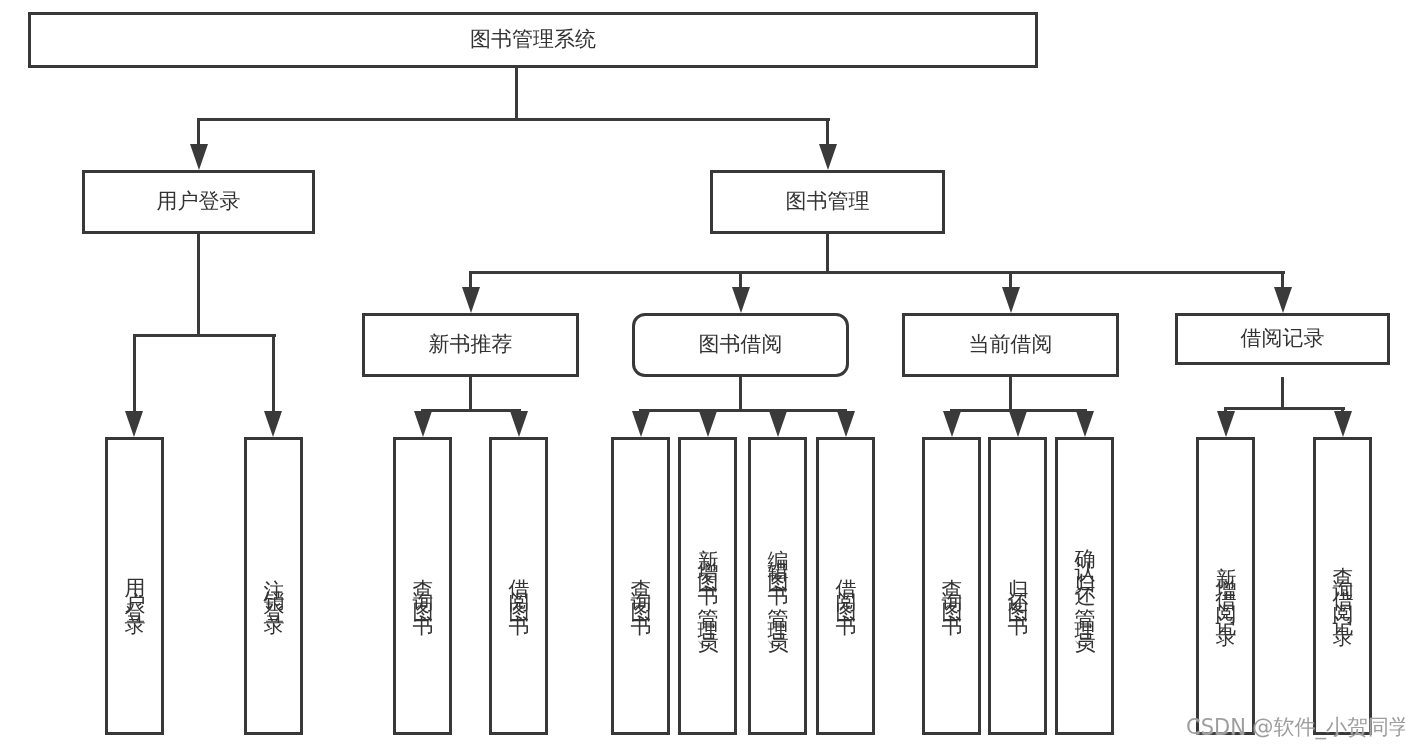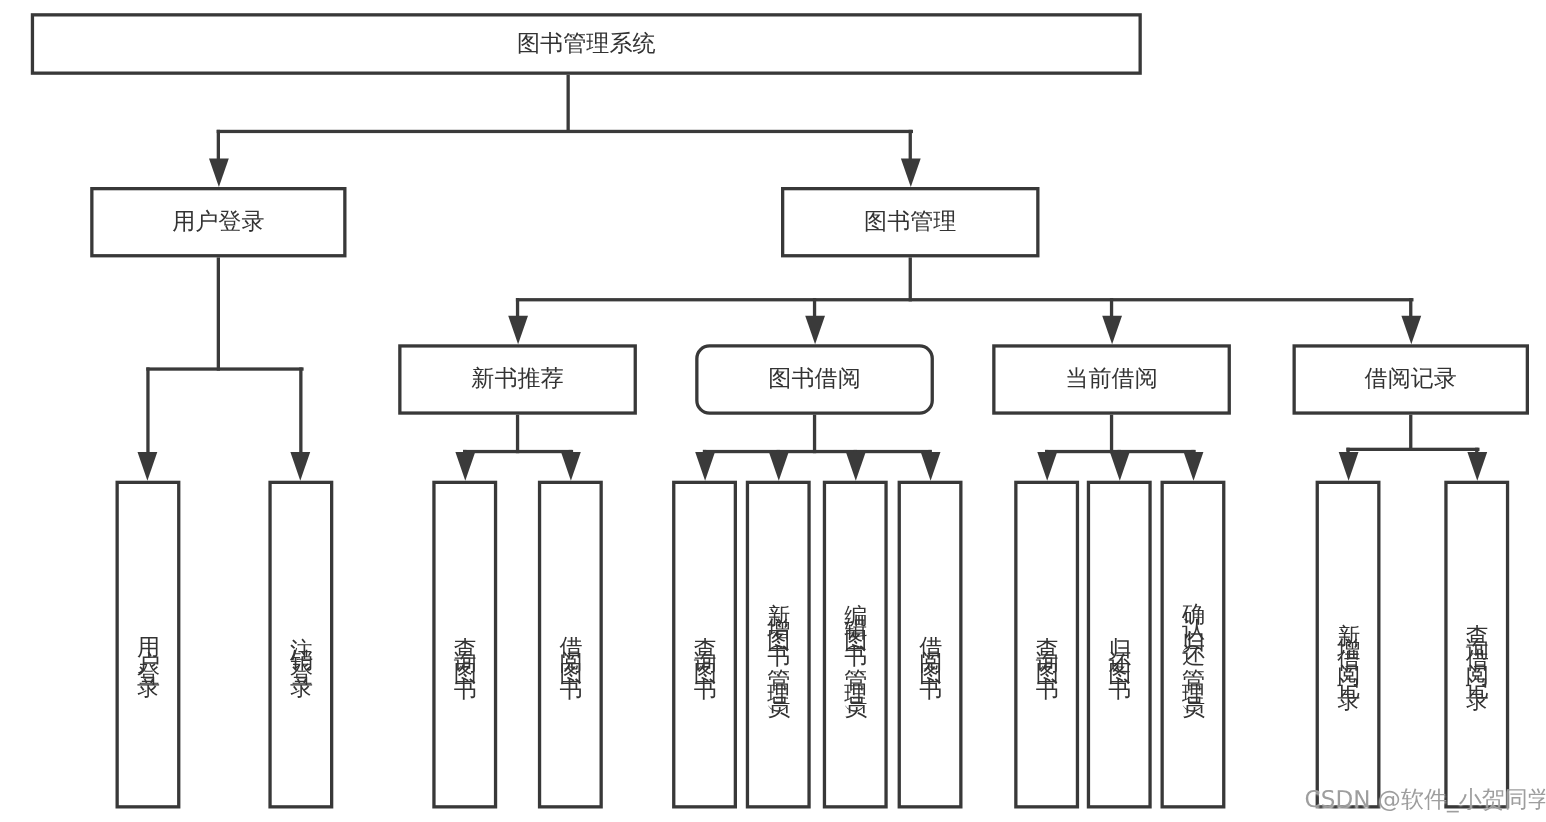--- a/index.html
+++ b/index.html
@@ -62,21 +62,21 @@
 
   <div class="node" style="left:710px;top:170px;width:235px;height:64px;">
     <span>图书管理</span>
   </div>
   <div class="node" style="left:632px;top:313px;width:217px;height:64px;border-radius:13px;">
     <span>图书借阅</span>
   </div>
   <div class="node" style="left:902px;top:313px;width:217px;height:64px;">
     <span>当前借阅</span>
   </div>
-  <div class="node" style="left:1175px;top:313px;width:215px;height:64px;">
+  <div class="node" style="left:1175px;top:313px;width:215px;height:52px;">
     <span>借阅记录</span>
   </div>
 
   <div class="node leaf" style="left:105px;top:437px;width:59px;height:298px;">
     <span>用户登录</span>
   </div>
   <div class="node leaf" style="left:244px;top:437px;width:59px;height:298px;">
     <span>注销登录</span>
   </div>
 

